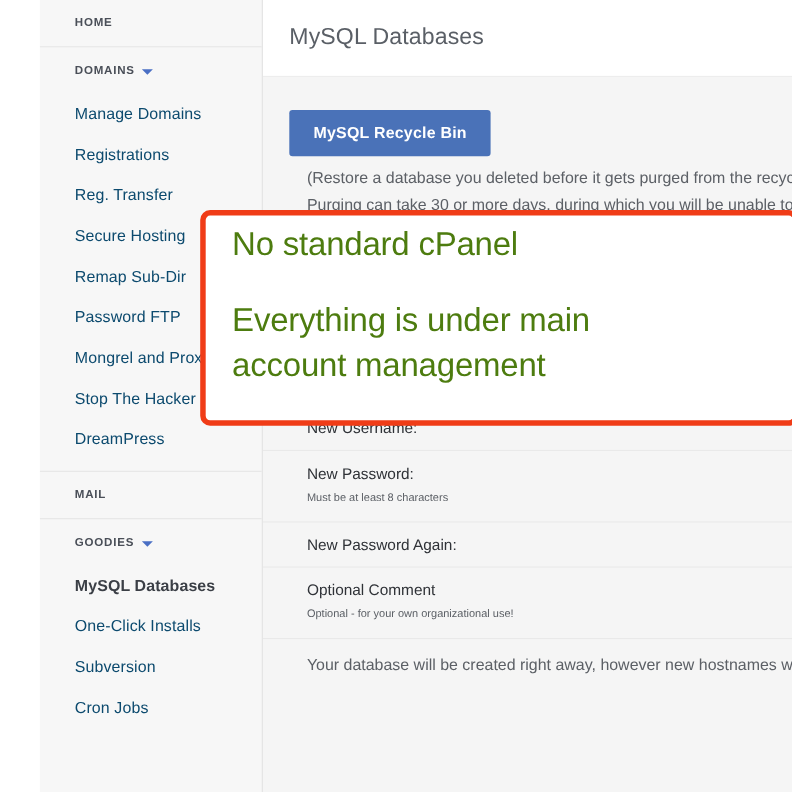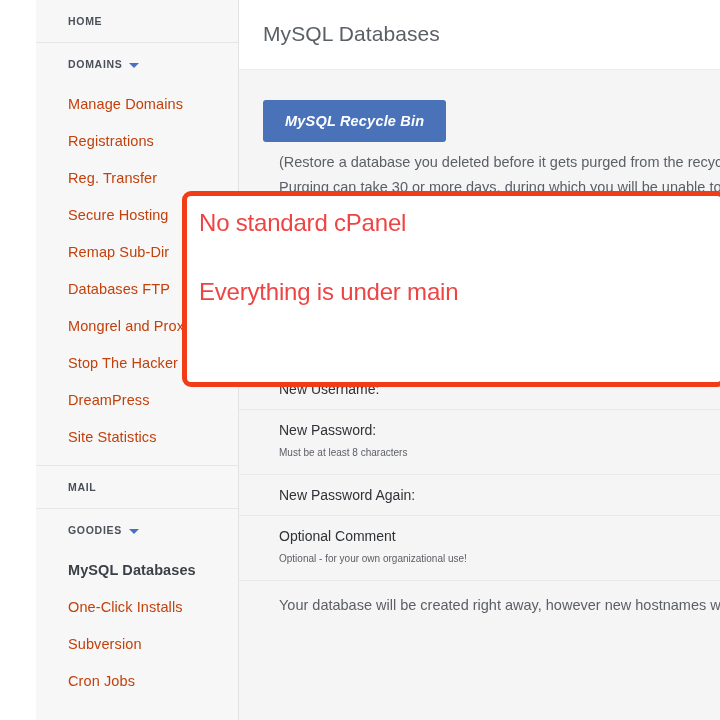--- a/index.html
+++ b/index.html
@@ -60,21 +60,21 @@
     height: 0;
     border-left: 5px solid transparent;
     border-right: 5px solid transparent;
     border-top: 5px solid #4a6fc4;
     position: relative;
     top: 1px;
   }
 
   .nav-item {
     font-size: 14.5px;
-    color: #c2410c;
+    color: #0c4a6e;
     padding: 0 0 0 32px;
     height: 37px;
     display: flex;
     align-items: center;
     cursor: pointer;
     letter-spacing: 0.1px;
   }
   .nav-item.active {
     color: #3b3f46;
     font-weight: bold;
@@ -116,21 +116,20 @@
     background: #4a72b8;
     color: #ffffff;
     font-size: 14.5px;
     font-weight: bold;
     border: none;
     border-radius: 3px;
     padding: 13px 22px;
     cursor: pointer;
     letter-spacing: 0.2px;
     font-family: "Liberation Sans", sans-serif;
-    font-style: italic;
   }
 
   .para {
     font-size: 14.5px;
     color: #5c6066;
     line-height: 25px;
     padding: 8px 0 0 40px;
     white-space: nowrap;
   }
   .para .ln { display: block; }
@@ -177,25 +176,25 @@
     width: 544px;
     height: 196px;
     background: #ffffff;
     border: 5px solid #f03c17;
     border-radius: 9px;
     box-sizing: border-box;
     z-index: 50;
     overflow: hidden;
   }
   #annotation .anno-line {
-    color: #ef4444;
-    font-size: 24px;
+    color: #4d7c0f;
+    font-size: 30px;
     font-family: "Liberation Sans", sans-serif;
     line-height: 41px;
-    padding-left: 12px;
+    padding-left: 24px;
     letter-spacing: -0.2px;
     white-space: nowrap;
   }
   #annotation .anno-line.first { padding-top: 6px; }
   #annotation .anno-block-gap { height: 28px; }
 </style>
 </head>
 <body>
 
 <div id="app">
@@ -222,33 +221,30 @@
       <div class="nav-item">
         <span>Reg. Transfer</span>
       </div>
       <div class="nav-item">
         <span>Secure Hosting</span>
       </div>
       <div class="nav-item">
         <span>Remap Sub-Dir</span>
       </div>
       <div class="nav-item">
-        <span>Databases FTP</span>
+        <span>Password FTP</span>
       </div>
       <div class="nav-item">
         <span>Mongrel and Proxies</span>
       </div>
       <div class="nav-item">
         <span>Stop The Hacker</span>
       </div>
       <div class="nav-item">
         <span>DreamPress</span>
-      </div>
-      <div class="nav-item">
-        <span>Site Statistics</span>
       </div>
       <div class="nav-spacer-sm"></div>
     </div>
 
     <div class="nav-section bordered-bottom">
       <div class="nav-heading">
         <span>MAIL</span>
       </div>
     </div>
 
@@ -320,15 +316,16 @@
 
       </div>
 
     </div>
   </section>
 
   <div id="annotation">
     <div class="anno-line first">No standard cPanel</div>
     <div class="anno-block-gap"></div>
     <div class="anno-line">Everything is under main</div>
+    <div class="anno-line">account management</div>
   </div>
 
 </div>
 
 </body></html>

